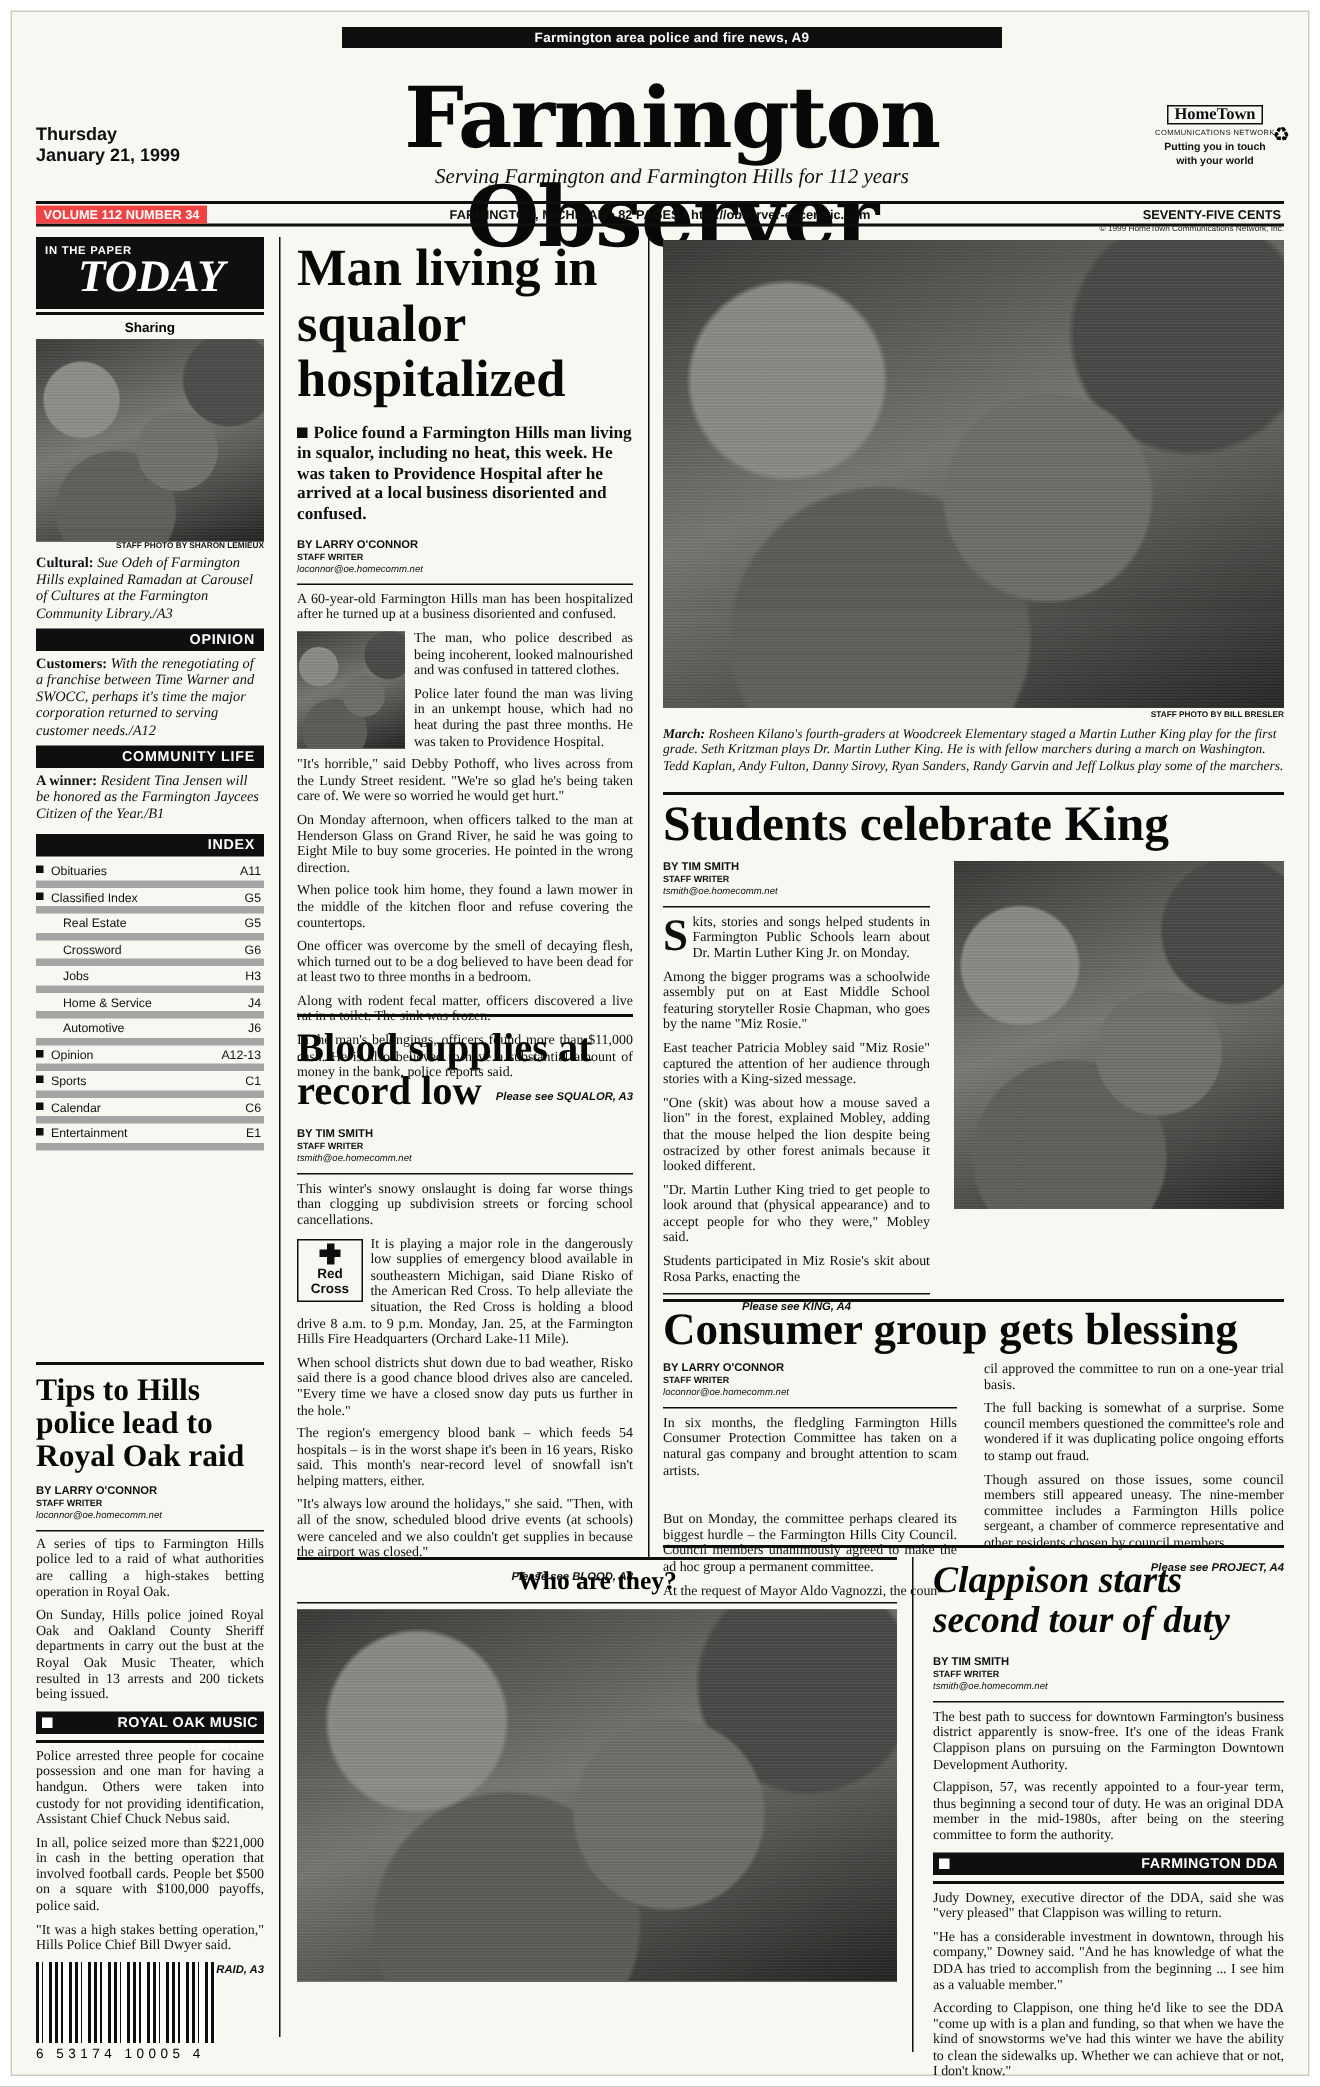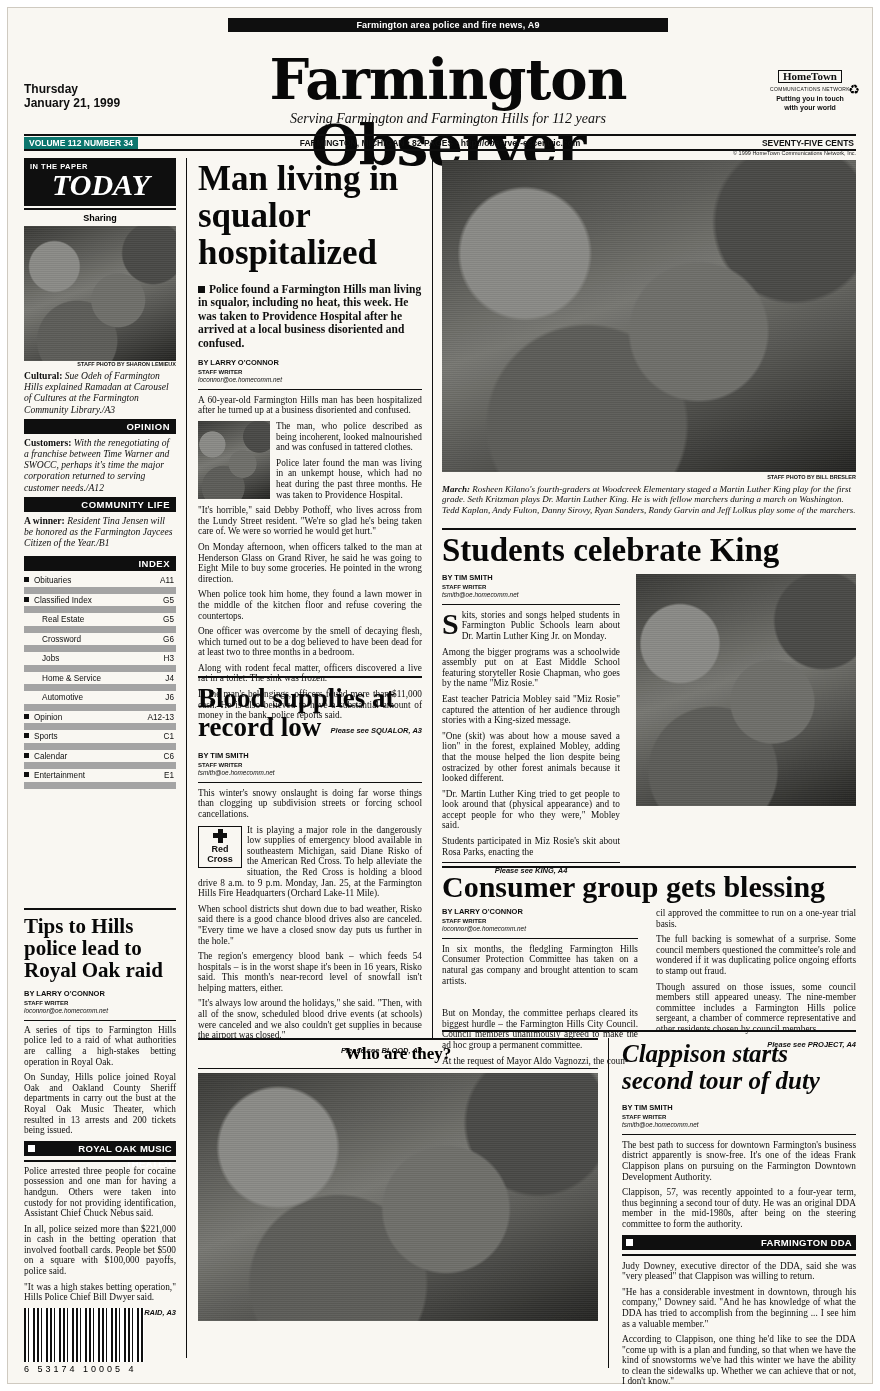--- a/index.html
+++ b/index.html
@@ -46,21 +46,21 @@
     display:inline-block;border:1px solid #111;padding:1px 4px;font-size:11px;
     font-family:"Liberation Serif",serif;font-weight:bold;margin-bottom:2px;
   }
   .hometown .tiny{font-size:5px;letter-spacing:.3px;}
   .infobar{
     position:absolute;left:16px;top:126px;width:832px;height:13px;
     border-top:2px solid #111;border-bottom:2px solid #111;
     font-family:"Liberation Sans",sans-serif;font-size:8.5px;font-weight:bold;
     color:#111;
   }
-  .infobar .l{position:absolute;left:0;top:1px;background:#0f766e;color:#fff;padding:1px 5px;}
+  .infobar .l{position:absolute;left:0;top:1px;background:#ef4444;color:#fff;padding:1px 5px;}
   .infobar .c{position:absolute;left:0;right:0;top:2px;text-align:center;}
   .infobar .r{position:absolute;right:2px;top:2px;}
   .copyline{
     position:absolute;right:16px;top:142px;font-family:"Liberation Sans",sans-serif;
     font-size:5.5px;color:#222;
   }
 
   
   .hl{font-family:"Liberation Serif",serif;font-weight:bold;color:#0a0a0a;line-height:1.02;}
   .body{font-size:9.3px;line-height:10.6px;text-align:justify;color:#111;}
@@ -102,21 +102,21 @@
       linear-gradient(160deg,#3a3a37 0%, #777772 45%, #262624 100%);
   }
   .photo.grain:after{
     content:"";position:absolute;inset:0;
     background-image:repeating-linear-gradient(0deg, rgba(255,255,255,.05) 0 1px, rgba(0,0,0,.05) 1px 2px);
     opacity:.8;
   }
   .itemtext{font-size:9.6px;line-height:11.2px;font-style:italic;color:#111;}
   .itemtext b{font-style:normal;text-align:center;}
   .indexlist{font-family:"Liberation Sans",sans-serif;font-size:8.2px;line-height:13px;color:#111;}
-  .indexlist .row{position:relative;border-bottom:7px solid #a3a3a3;height:12.5px;}
+  .indexlist .row{position:relative;border-bottom:5px solid #a3a3a3;height:12.5px;}
   .indexlist .row span.nm{position:absolute;left:10px;top:0;}
   .indexlist .row span.pg{position:absolute;right:2px;top:0;}
   .indexlist .row .sq{position:absolute;left:0;top:3px;width:5px;height:5px;background:#111;}
   .indexlist .row.ind span.nm{left:18px;}
   .bar-head{
     position:relative;height:15px;background:#111;color:#fff;
     font-family:"Liberation Sans",sans-serif;font-size:9.5px;font-weight:bold;
     line-height:15px;padding-left:28px;margin:5px 0 4px;letter-spacing:.3px;
   }
   .bar-head .sq{position:absolute;left:4px;top:4px;width:7px;height:7px;background:#fff;}

